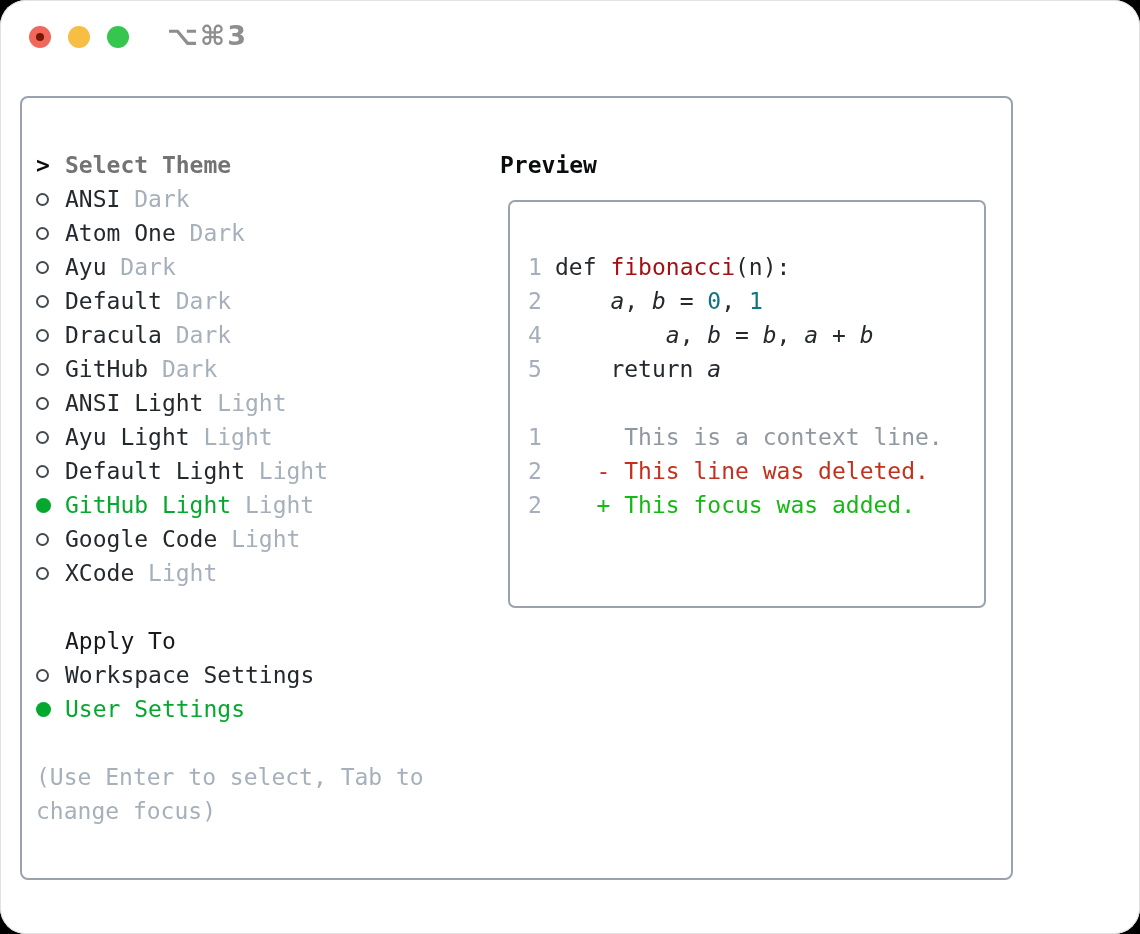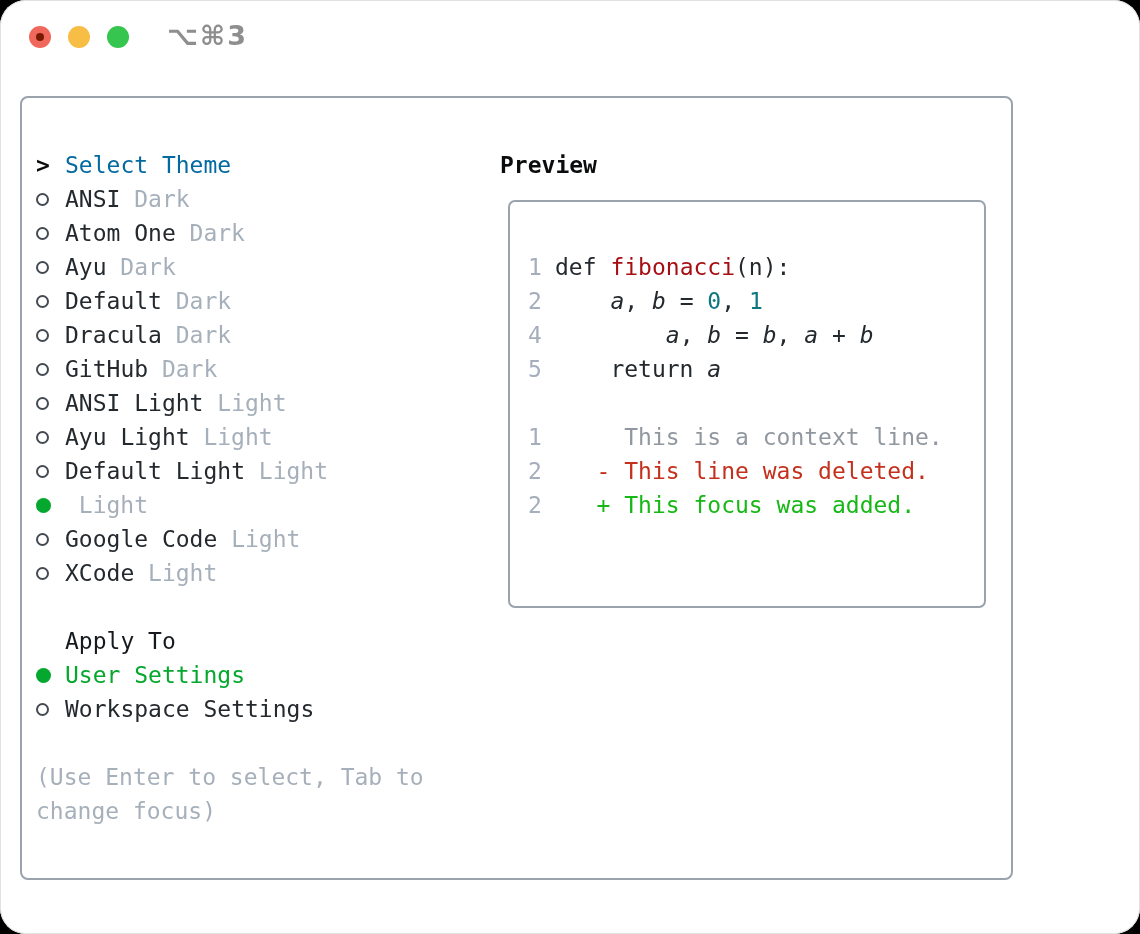--- a/index.html
+++ b/index.html
@@ -33,21 +33,21 @@
   .panel {
     position: absolute; left: 20px; top: 96px;
     width: 993px; height: 784px; box-sizing: border-box;
     border: 2px solid var(--border_gray); border-radius: 8px;
     background: #fff;
   }
   .list { position: absolute; left: 14px; top: 50px; font-size: 23px; }
   .row { height: 34px; display: flex; align-items: center; white-space: pre; }
   .cell { width: 29px; display: inline-flex; align-items: center; flex: none; }
   .prompt { color: #0a0c0e; font-weight: bold; }
-  .hdr { color: #0369a1; font-weight: normal; }
+  .hdr { color: #737373; font-weight: bold; }
   .subhdr { color: #16191d; }
   .dot {
     width: 9px; height: 9px; border: 2px solid var(--circle_outline);
     border-radius: 50%; display: inline-block;
   }
   .dotSel {
     width: 15px; height: 15px; border: none;
     background: var(--accent_green);
   }
   .nm { color: var(--item_text); }
@@ -100,35 +100,35 @@
       <div>
           <div class="row"><span class="cell"><span class="dot"></span></span><span class="nm">ANSI</span><span class="sf">Dark</span></div>
           <div class="row"><span class="cell"><span class="dot"></span></span><span class="nm">Atom One</span><span class="sf">Dark</span></div>
           <div class="row"><span class="cell"><span class="dot"></span></span><span class="nm">Ayu</span><span class="sf">Dark</span></div>
           <div class="row"><span class="cell"><span class="dot"></span></span><span class="nm">Default</span><span class="sf">Dark</span></div>
           <div class="row"><span class="cell"><span class="dot"></span></span><span class="nm">Dracula</span><span class="sf">Dark</span></div>
           <div class="row"><span class="cell"><span class="dot"></span></span><span class="nm">GitHub</span><span class="sf">Dark</span></div>
           <div class="row"><span class="cell"><span class="dot"></span></span><span class="nm">ANSI Light</span><span class="sf">Light</span></div>
           <div class="row"><span class="cell"><span class="dot"></span></span><span class="nm">Ayu Light</span><span class="sf">Light</span></div>
           <div class="row"><span class="cell"><span class="dot"></span></span><span class="nm">Default Light</span><span class="sf">Light</span></div>
-          <div class="row sel"><span class="cell"><span class="dot dotSel"></span></span><span class="sf">Light</span></div>
+          <div class="row sel"><span class="cell"><span class="dot dotSel"></span></span><span class="nm">GitHub Light</span><span class="sf">Light</span></div>
           <div class="row"><span class="cell"><span class="dot"></span></span><span class="nm">Google Code</span><span class="sf">Light</span></div>
           <div class="row"><span class="cell"><span class="dot"></span></span><span class="nm">XCode</span><span class="sf">Light</span></div>
         </div>
 
       <div class="spacer"></div>
 
       <div class="row">
         <span class="cell"></span>
         <span class="subhdr">Apply To</span>
       </div>
 
       <div>
+          <div class="row"><span class="cell"><span class="dot"></span></span><span class="nm">Workspace Settings</span></div>
           <div class="row sel"><span class="cell"><span class="dot dotSel"></span></span><span class="nm">User Settings</span></div>
-          <div class="row"><span class="cell"><span class="dot"></span></span><span class="nm">Workspace Settings</span></div>
         </div>
 
       <div class="spacer"></div>
 
       <div class="row hint">(Use Enter to select, Tab to</div>
       <div class="row hint">change focus)</div>
     </div>
 
     <div class="pv-label">Preview</div>
 

